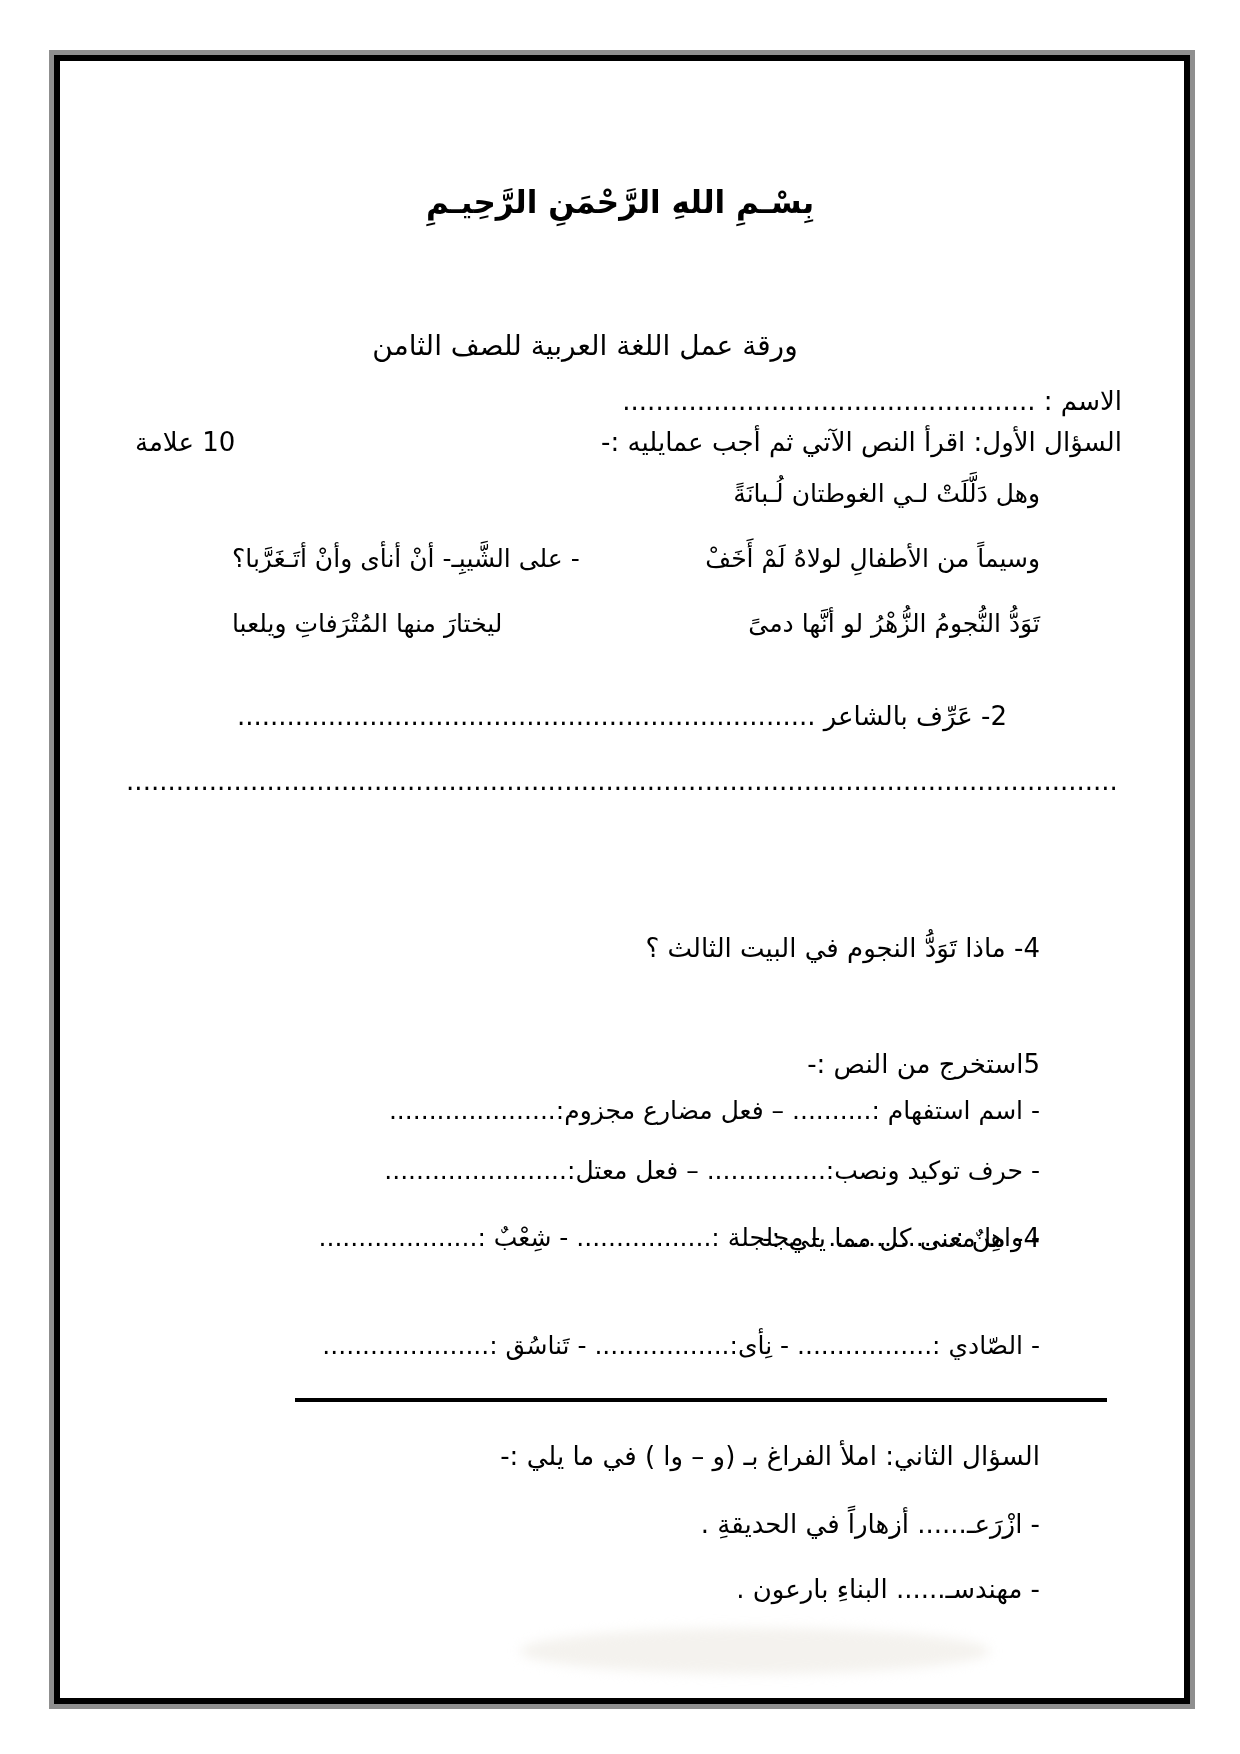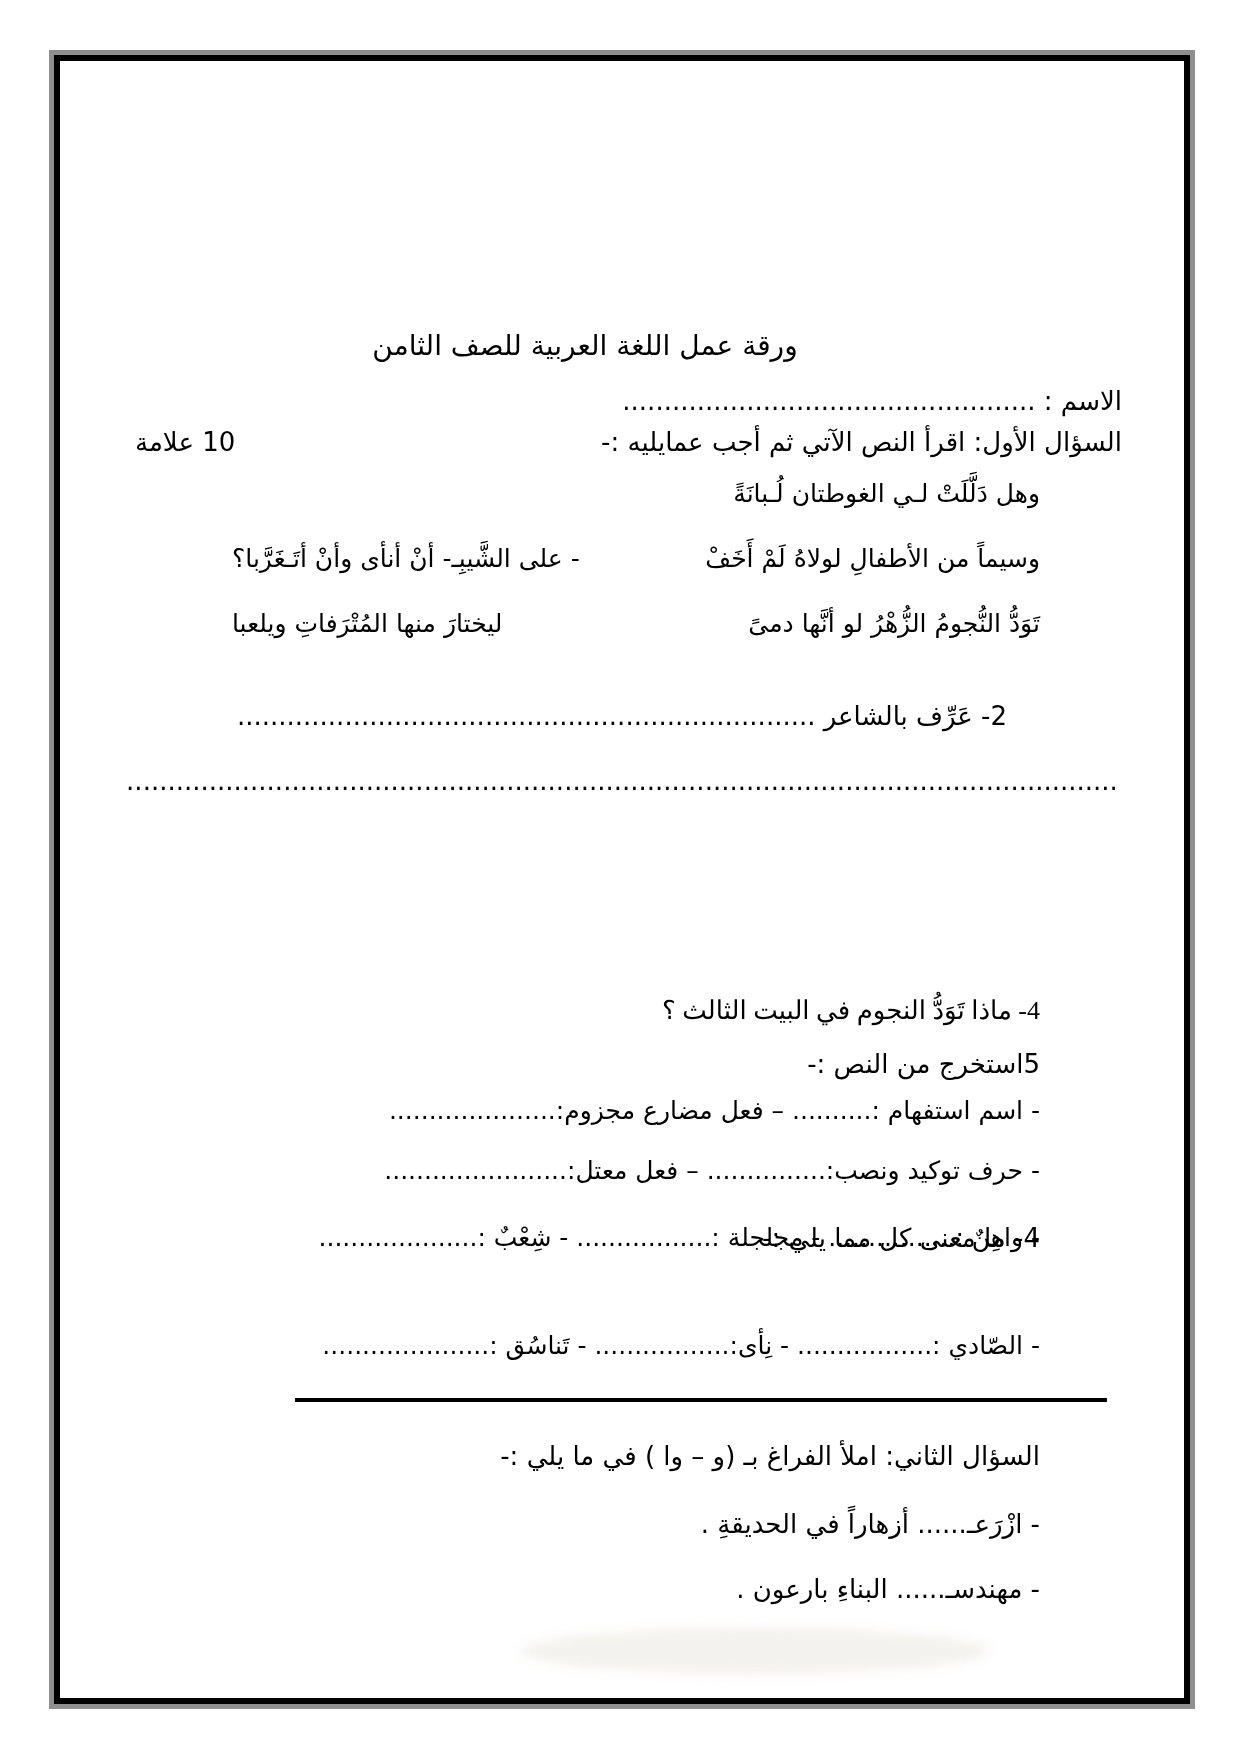--- a/index.html
+++ b/index.html
@@ -19,20 +19,21 @@
   .smudge{position:absolute;left:520px;top:1628px;width:470px;height:46px;background:#f4f2ee;
           border-radius:50%;filter:blur(6px);}
 </style>
 </head>
 <body>
 
 <div class="page">
 
   <div class="page-frame"></div>
 
+  <div class="abs center basmala" style="top:182px;left:0;right:0;">بِسْـمِ اللهِ الرَّحْمَنِ الرَّحِيـمِ</div>
 
   <div class="abs center title" style="top:328px;left:0;right:70px;">ورقة عمل اللغة العربية للصف الثامن</div>
 
   <div class="abs" style="top:385px;right:118px;">الاسم : ..................................................</div>
 
   <div class="abs" style="top:426px;right:118px;">السؤال الأول: اقرأ النص الآتي ثم أجب عمايليه :-</div>
 
   <div class="abs" style="top:426px;left:135px;right:auto;">10 علامة</div>
 
   <div>
@@ -47,21 +48,21 @@
       <span>تَوَدُّ النُّجومُ الزُّهْرُ لو أنَّها دمىً</span>
       <span>ليختارَ منها المُتْرَفاتِ ويلعبا</span>
     </div>
   </div>
 
   <div class="dots-clip" style="top:700px;">2- عَرِّف بالشاعر ......................................................................</div>
 
   <div class="dots-clip" style="top:765px;">........................................................................................................................</div>
 
 
-  <div class="abs" style="top:994px;right:200px;font-family:Liberation Serif, serif;">4- ماذا تَوَدُّ النجوم في البيت الثالث ؟</div>
+  <div class="abs" style="top:932px;right:200px;">4- ماذا تَوَدُّ النجوم في البيت الثالث ؟</div>
 
   <div class="abs" style="top:1048px;right:200px;">5استخرج من النص :-</div>
 
   <div class="abs" style="top:1095px;right:200px;font-size:25px;">- اسم استفهام :.......... – فعل مضارع مجزوم:.....................</div>
 
   <div class="abs" style="top:1155px;right:200px;font-size:25px;">- حرف توكيد ونصب:............... – فعل معتل:.......................</div>
 
   <div class="abs" style="top:1222px;right:200px;">4- ما معنى كل مما يلي :-</div>
 
   <div class="abs" style="top:1222px;right:200px;font-size:25px;">- واهِنٌ :................ - مجلجلة :................. - شِعْبٌ :....................</div>

